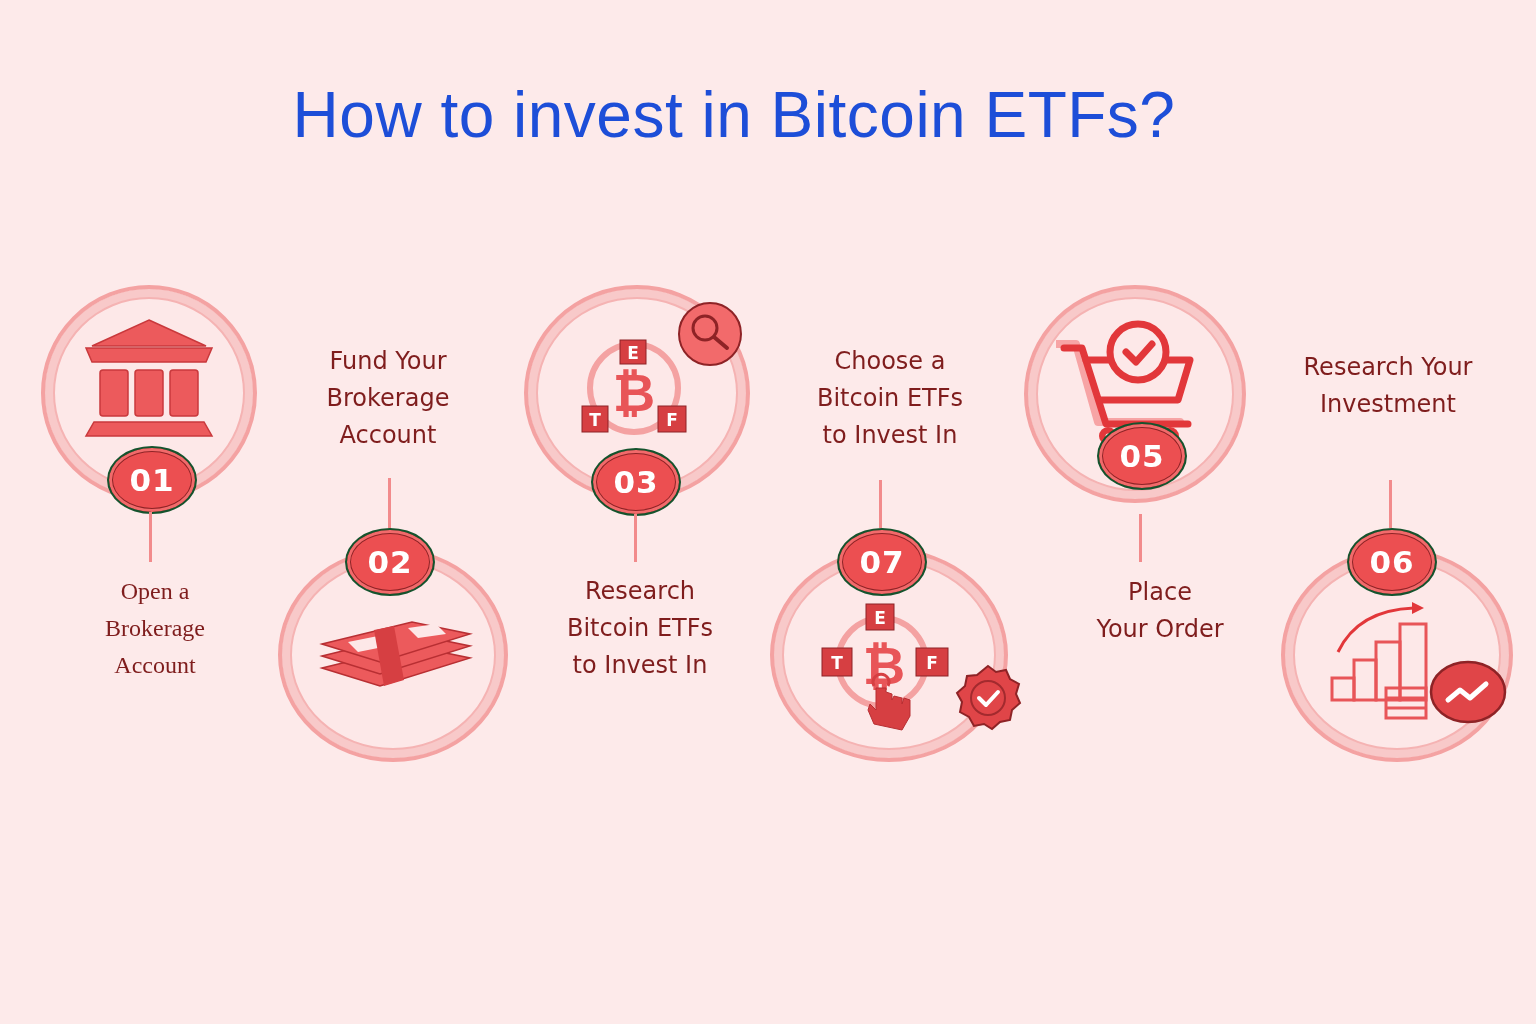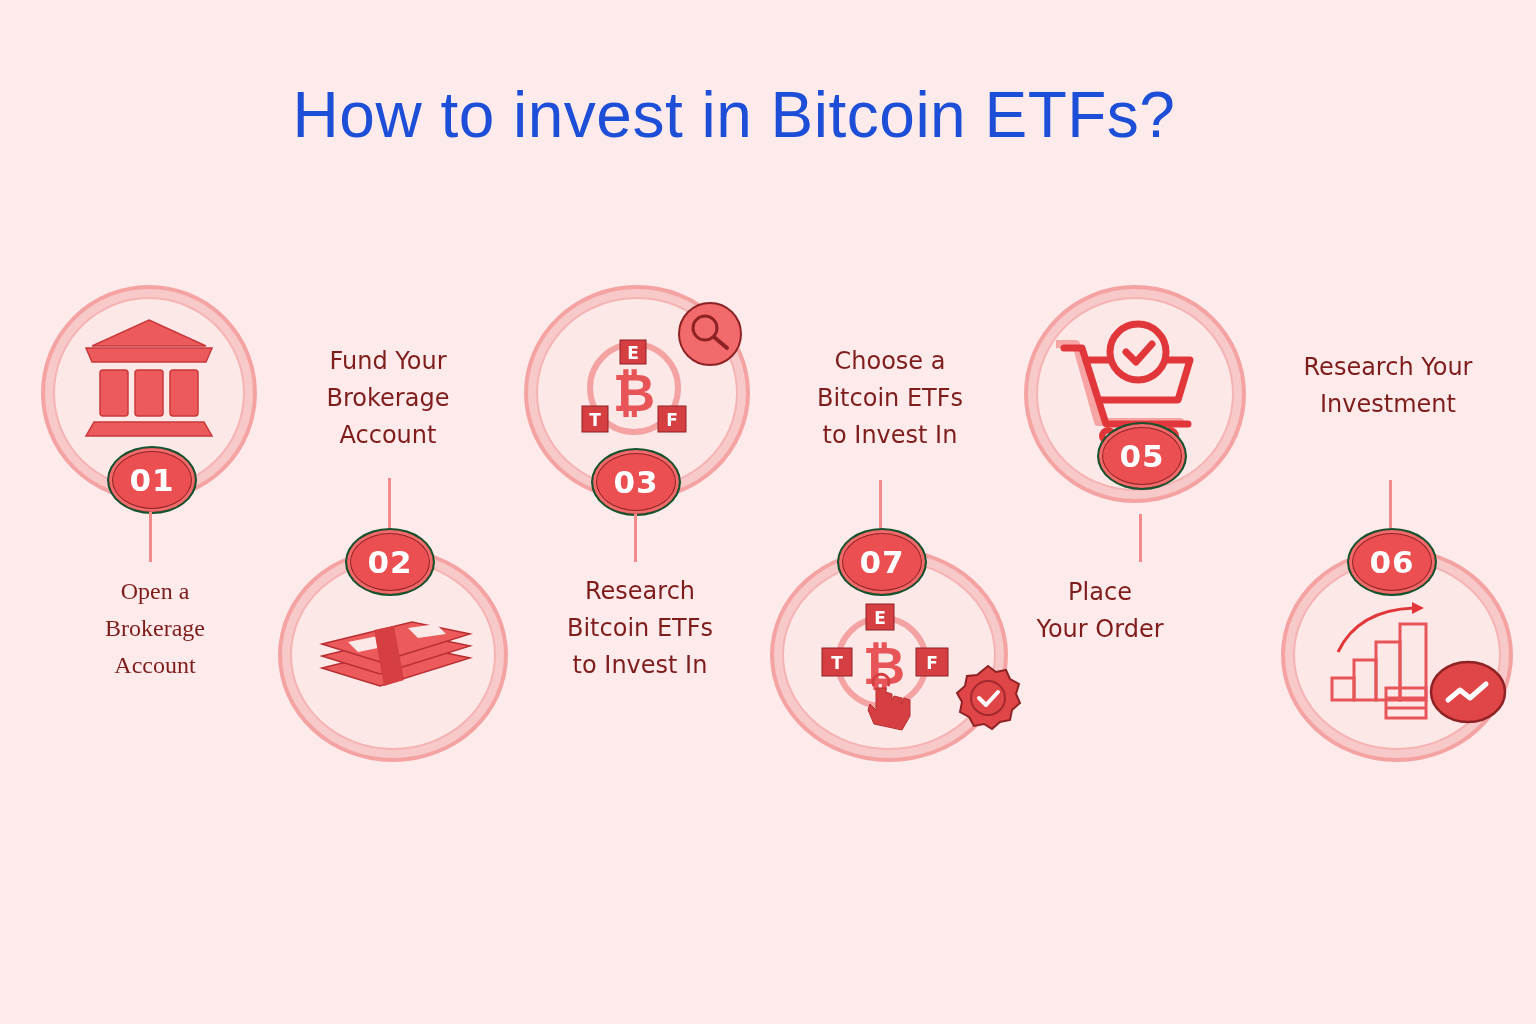--- a/index.html
+++ b/index.html
@@ -136,21 +136,21 @@
     <path d="M30,46 L58,46 M104,46 L134,46 L122,86 L44,86" fill="none" stroke="#e2373a" stroke-width="7" stroke-linecap="round" stroke-linejoin="round"></path>
     <circle cx="82" cy="38" r="28" fill="#fde8e8" stroke="#e2373a" stroke-width="7"></circle>
     <polyline points="70,38 80,48 96,30" fill="none" stroke="#e2373a" stroke-width="7" stroke-linecap="round" stroke-linejoin="round"></polyline>
     <circle cx="52" cy="122" r="9" fill="#e2373a"></circle>
     <circle cx="52" cy="122" r="2.5" fill="#fde8e8"></circle>
     <circle cx="114" cy="122" r="9" fill="#e2373a"></circle>
     <circle cx="114" cy="122" r="2.5" fill="#fde8e8"></circle>
   </svg>
   <div class="badge" style="left:1097px;top:422px;">05</div>
   <div class="stem" style="left:1139px;top:514px;height:48px;"></div>
-  <div class="label" style="left:1000px;top:574px;width:200px;">Place
+  <div class="label" style="left:1060px;top:574px;width:200px;">Place
 Your Order</div>
 </div>
 
 <div class="step">
   <div class="label" style="left:1278px;top:349px;width:220px;">Research Your
 Investment</div>
   <div class="stem" style="left:1389px;top:480px;height:48px;"></div>
   <div class="ring" style="left:1281px;top:548px;width:224px;height:206px;"></div>
   <svg class="icon" style="left:1328px;top:600px;" width="112" height="120" viewBox="0 0 112 120">
     <path d="M10,52 Q30,10 86,8" fill="none" stroke="#e2373a" stroke-width="3"></path>

